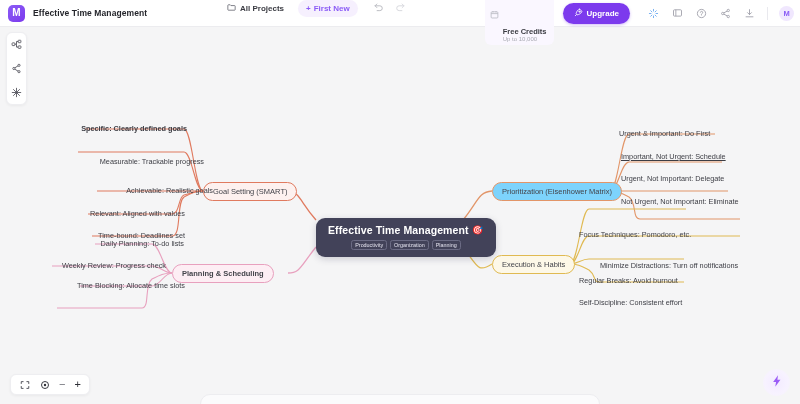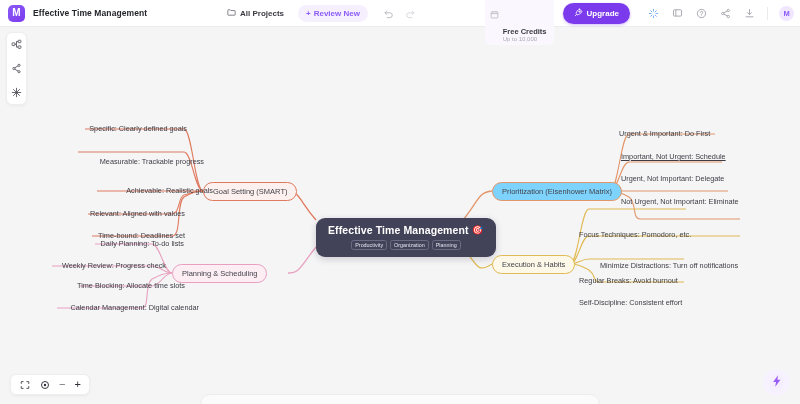--- a/index.html
+++ b/index.html
@@ -23,21 +23,21 @@
   .logo {
     width: 17px; height: 17px; border-radius: 5px;
     background: linear-gradient(140deg,#8b5cf6 0%,#7c3aed 100%);
     display: flex; align-items: center; justify-content: center;
     color: #fff; font-size: 10px; font-weight: bold; line-height: 1;
   }
   .doc-title { font-size: 8.5px; font-weight: bold; color: #24252b; letter-spacing: .1px; }
 
   .tb-center {
     position: absolute; left: 222px; top: 0; height: 27px;
-    display: flex; align-items: center; gap: 9px;
+    display: flex; align-items: flex-start; gap: 9px;
   }
   .allproj {
     display: flex; align-items: center; gap: 4px;
     font-size: 8px; color: #3a3b42; font-weight: bold;
     padding: 3px 5px; border-radius: 5px; cursor: pointer;
   }
   .createnew {
     display: flex; align-items: center; gap: 3px;
     background: #f6f0fe; color: #8b5cf6;
     font-size: 8px; font-weight: bold;
@@ -142,21 +142,21 @@
     <div class="allproj">
       <span>
         <svg width="9" height="9" viewBox="0 0 16 16" fill="none" stroke="#6b6c75" stroke-width="1.5">
           <path d="M1.5 4.2a1 1 0 0 1 1-1h3.2l1.3 1.4h6.5a1 1 0 0 1 1 1v6.2a1 1 0 0 1-1 1h-11a1 1 0 0 1-1-1z"></path>
         </svg>
       </span>
       <span>All Projects</span>
     </div>
     <div class="createnew">
       <span>+</span>
-      <span>Review New</span>
+      <span>First New</span>
     </div>
     <div class="undoredo">
       <span class="ir">
         <svg width="11" height="11" viewBox="0 0 16 16" fill="none" stroke="currentColor" stroke-width="1.4" stroke-linecap="round">
           <path d="M3 7h7a3.5 3.5 0 0 1 0 7H6"></path>
             <path d="M5.6 4.4 3 7l2.6 2.6"></path>
         </svg>
       </span>
       <span class="ir disabled">
         <svg width="11" height="11" viewBox="0 0 16 16" fill="none" stroke="currentColor" stroke-width="1.4" stroke-linecap="round">
@@ -294,50 +294,47 @@
     <div class="tags">
       <span class="tag">Productivity</span>
       <span class="tag">Organization</span>
       <span class="tag">Planning</span>
     </div>
   </div>
 
   <div class="node branch red" style="left:203px; top:155px;">
     <span>Goal Setting (SMART)</span>
   </div>
-  <div class="node leaf" style="left:88px; top:95px; transform:translateX(-100%); left:188px;">
+  <div class="node leaf" style="left:88px; top:95px; transform:translateX(-100%); left:188px;font-weight:bold;">
     <span>Specific: Clearly defined goals</span>
   </div>
   <div class="node leaf" style="left:188px; top:128px; transform:translateX(-100%);margin-left:17px;">
     <span>Measurable: Trackable progress</span>
   </div>
   <div class="node leaf" style="left:198px; top:157px; transform:translateX(-100%);margin-left:16px;">
     <span>Achievable: Realistic goals</span>
   </div>
   <div class="node leaf" style="left:186px; top:180px; transform:translateX(-100%);">
     <span>Relevant: Aligned with values</span>
   </div>
   <div class="node leaf" style="left:186px; top:202px; transform:translateX(-100%);">
     <span>Time-bound: Deadlines set</span>
   </div>
 
-  <div class="node branch pink" style="left:172px; top:237px;">
+  <div class="node branch pink" style="left:172px; top:237px;font-weight:bold;">
     <span>Planning &amp; Scheduling</span>
   </div>
   <div class="node leaf" style="left:185px; top:210px; transform:translateX(-100%);">
     <span>Daily Planning: To-do lists</span>
   </div>
   <div class="node leaf" style="left:167px; top:232px; transform:translateX(-100%);">
     <span>Weekly Review: Progress check</span>
   </div>
   <div class="node leaf" style="left:186px; top:252px; transform:translateX(-100%);">
     <span>Time Blocking: Allocate time slots</span>
-  </div>
-  <div class="node leaf" style="left:200px; top:274px; transform:translateX(-100%);">
-    <span>Calendar Management: Digital calendar</span>
   </div>
 
   <div class="node branch orange" style="left:492px; top:155px;">
     <span>Prioritization (Eisenhower Matrix)</span>
   </div>
   <div class="node leaf" style="left:618px; top:100px;">
     <span>Urgent &amp; Important: Do First</span>
   </div>
   <div class="node leaf" style="left:620px; top:123px;text-decoration:underline;">
     <span>Important, Not Urgent: Schedule</span>

